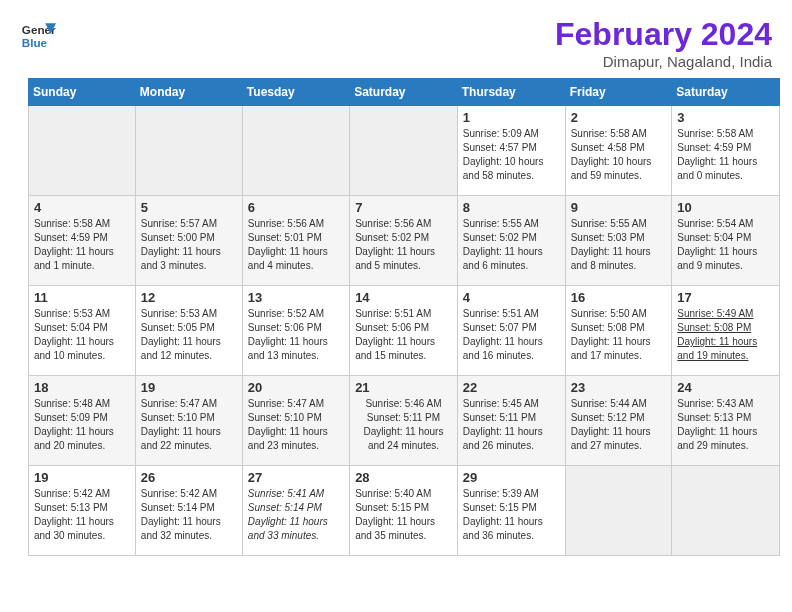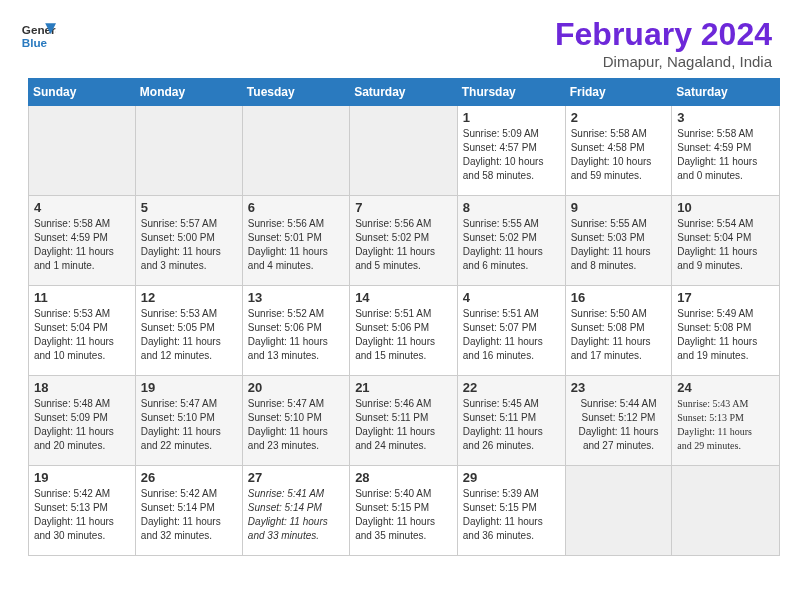--- a/index.html
+++ b/index.html
@@ -231,21 +231,21 @@
         </td>
         <td>
           <span class="day-number">16</span>
           <div class="day-info" style="white-space: pre-line;">Sunrise: 5:50 AM
 Sunset: 5:08 PM
 Daylight: 11 hours
 and 17 minutes.</div>
         </td>
         <td>
           <span class="day-number">17</span>
-          <div class="day-info" style="white-space: pre-line;">Sunrise: 5:49 AM
+          <div class="day-info" style="white-space: pre-line; text-decoration: underline;">Sunrise: 5:49 AM
 Sunset: 5:08 PM
 Daylight: 11 hours
 and 19 minutes.</div>
         </td>
       </tr>
       <tr>
         <td>
           <span class="day-number">18</span>
           <div class="day-info" style="white-space: pre-line;">Sunrise: 5:48 AM
 Sunset: 5:09 PM
@@ -261,42 +261,42 @@
         </td>
         <td>
           <span class="day-number">20</span>
           <div class="day-info" style="white-space: pre-line;">Sunrise: 5:47 AM
 Sunset: 5:10 PM
 Daylight: 11 hours
 and 23 minutes.</div>
         </td>
         <td>
           <span class="day-number">21</span>
-          <div class="day-info" style="white-space: pre-line;">Sunrise: 5:46 AM
+          <div class="day-info" style="white-space: pre-line; text-align: center;">Sunrise: 5:46 AM
 Sunset: 5:11 PM
 Daylight: 11 hours
 and 24 minutes.</div>
         </td>
         <td>
           <span class="day-number">22</span>
           <div class="day-info" style="white-space: pre-line;">Sunrise: 5:45 AM
 Sunset: 5:11 PM
 Daylight: 11 hours
 and 26 minutes.</div>
         </td>
         <td>
           <span class="day-number">23</span>
-          <div class="day-info" style="white-space: pre-line; text-align: center;">Sunrise: 5:44 AM
+          <div class="day-info" style="white-space: pre-line;">Sunrise: 5:44 AM
 Sunset: 5:12 PM
 Daylight: 11 hours
 and 27 minutes.</div>
         </td>
         <td>
           <span class="day-number">24</span>
-          <div class="day-info" style="white-space: pre-line; font-family: Liberation Serif, serif;">Sunrise: 5:43 AM
+          <div class="day-info" style="white-space: pre-line;">Sunrise: 5:43 AM
 Sunset: 5:13 PM
 Daylight: 11 hours
 and 29 minutes.</div>
         </td>
       </tr>
       <tr>
         <td>
           <span class="day-number">19</span>
           <div class="day-info" style="white-space: pre-line;">Sunrise: 5:42 AM
 Sunset: 5:13 PM

